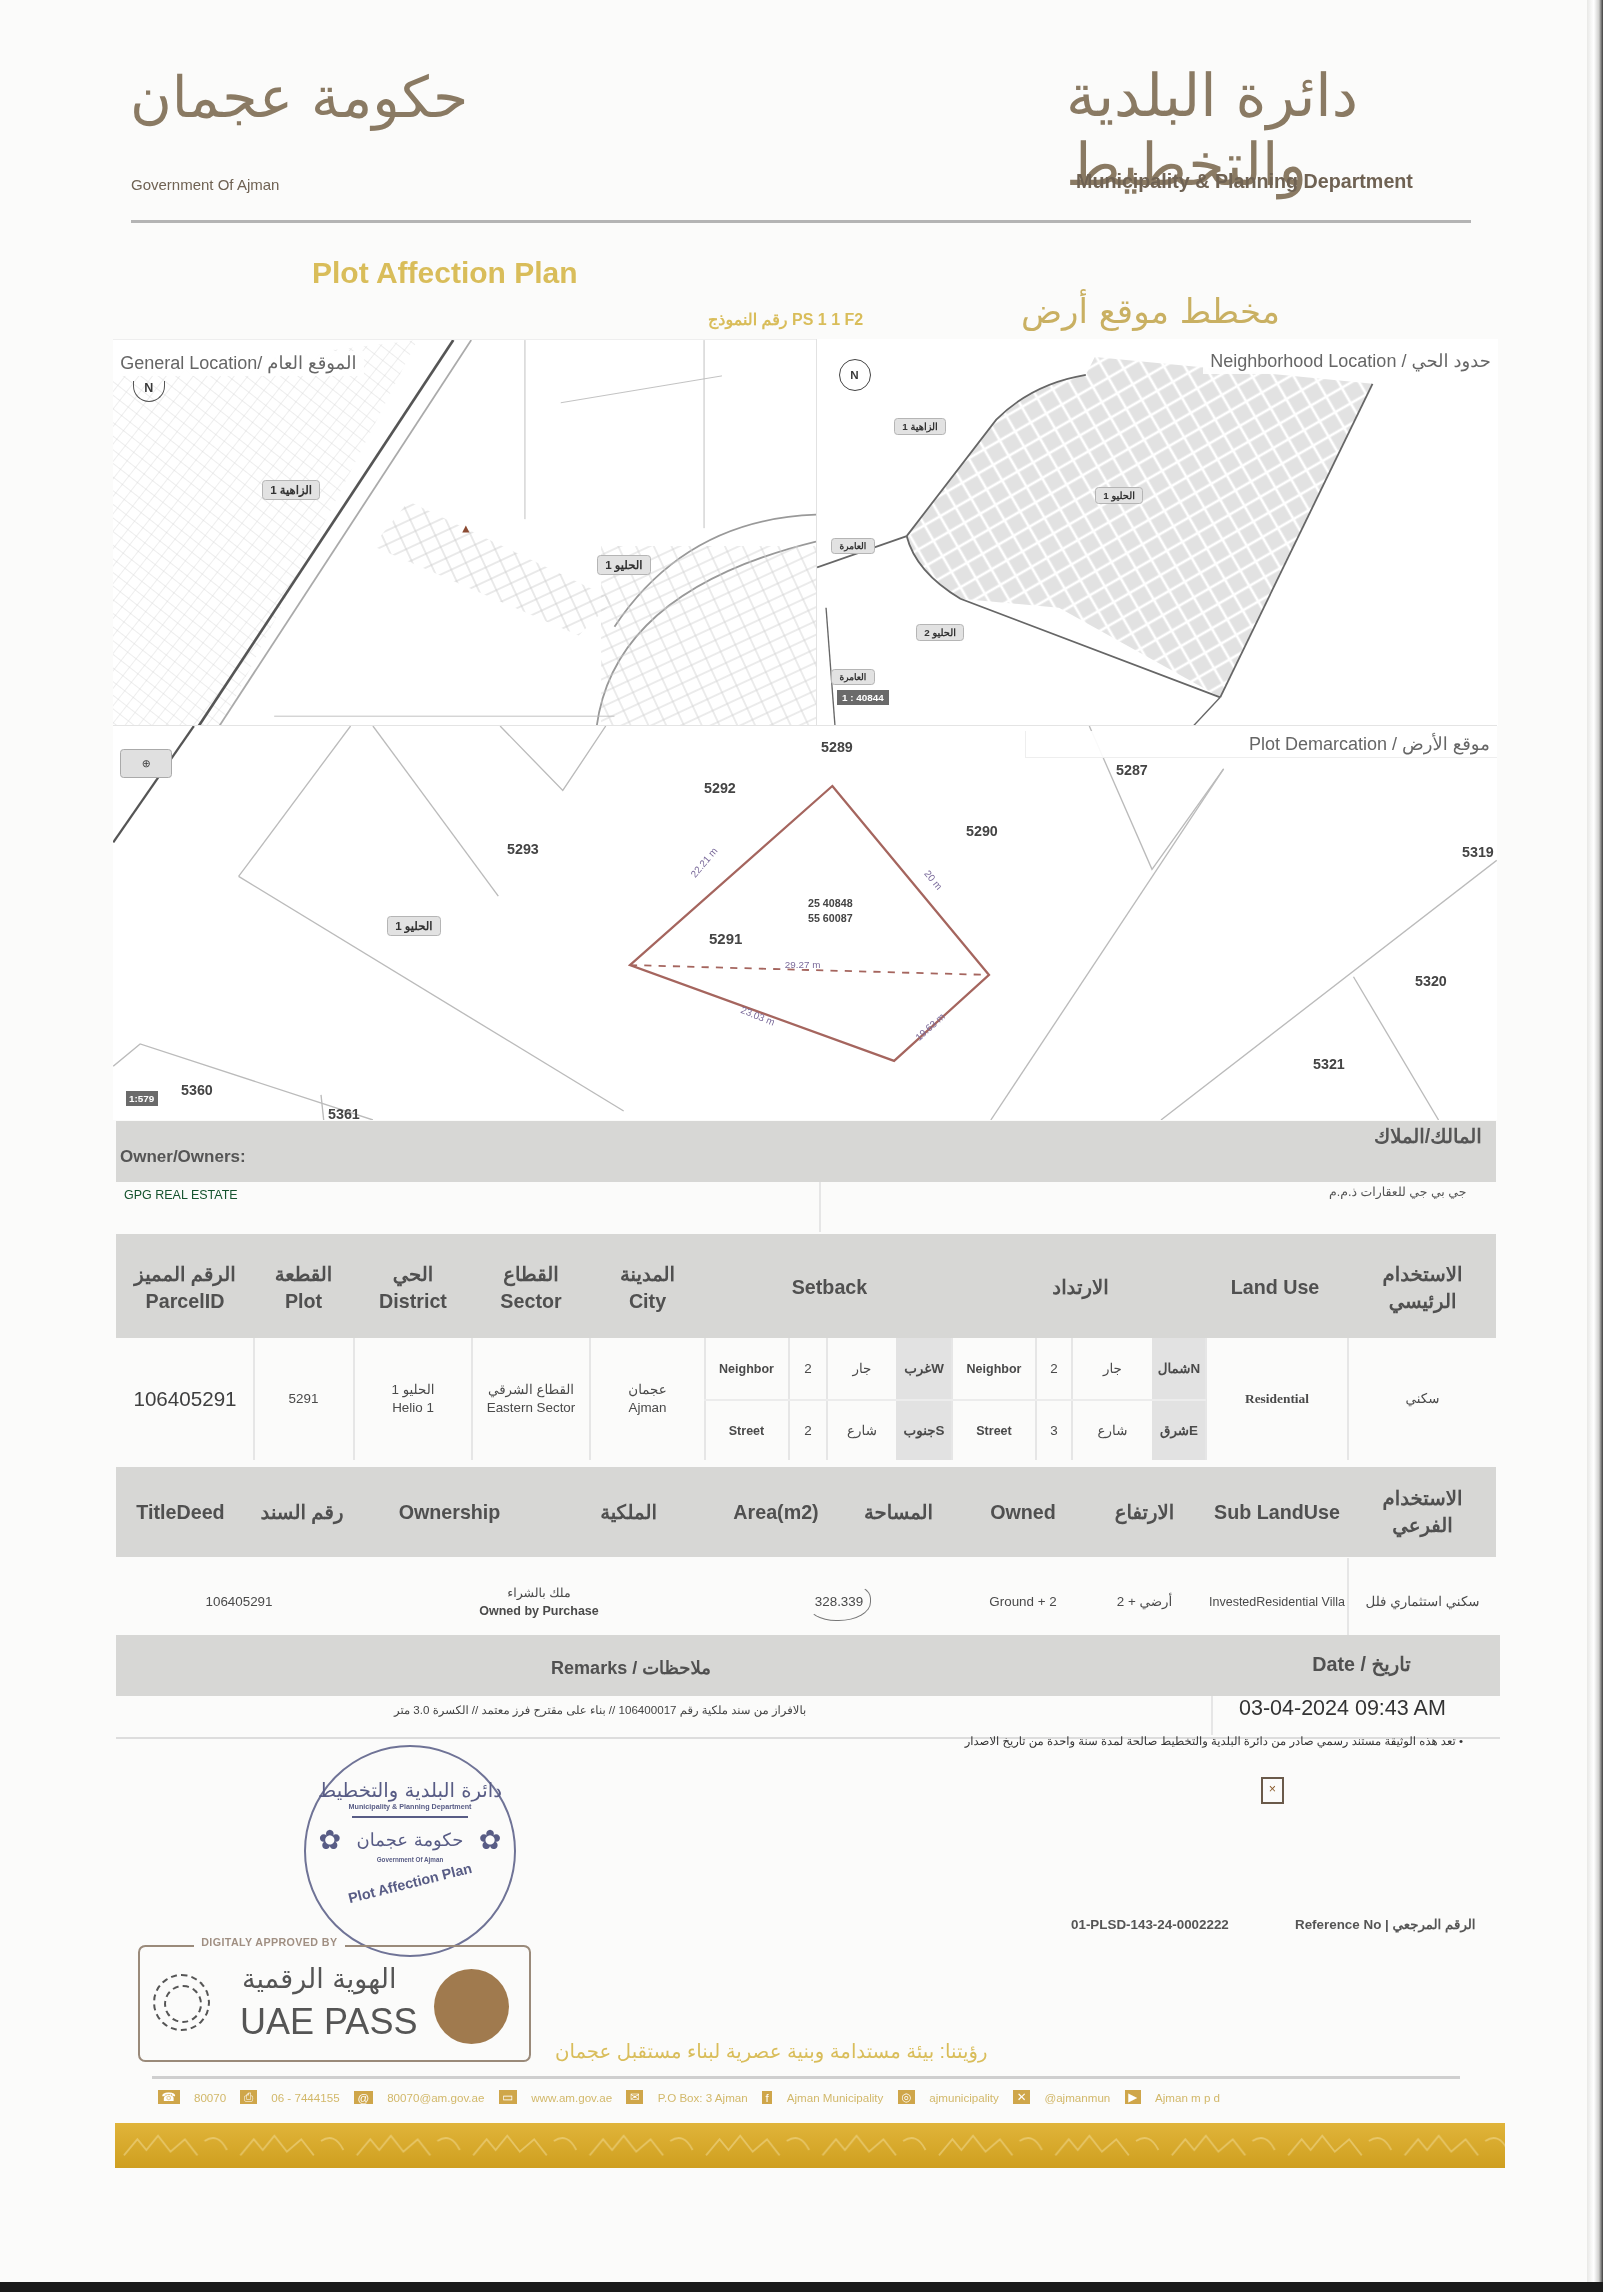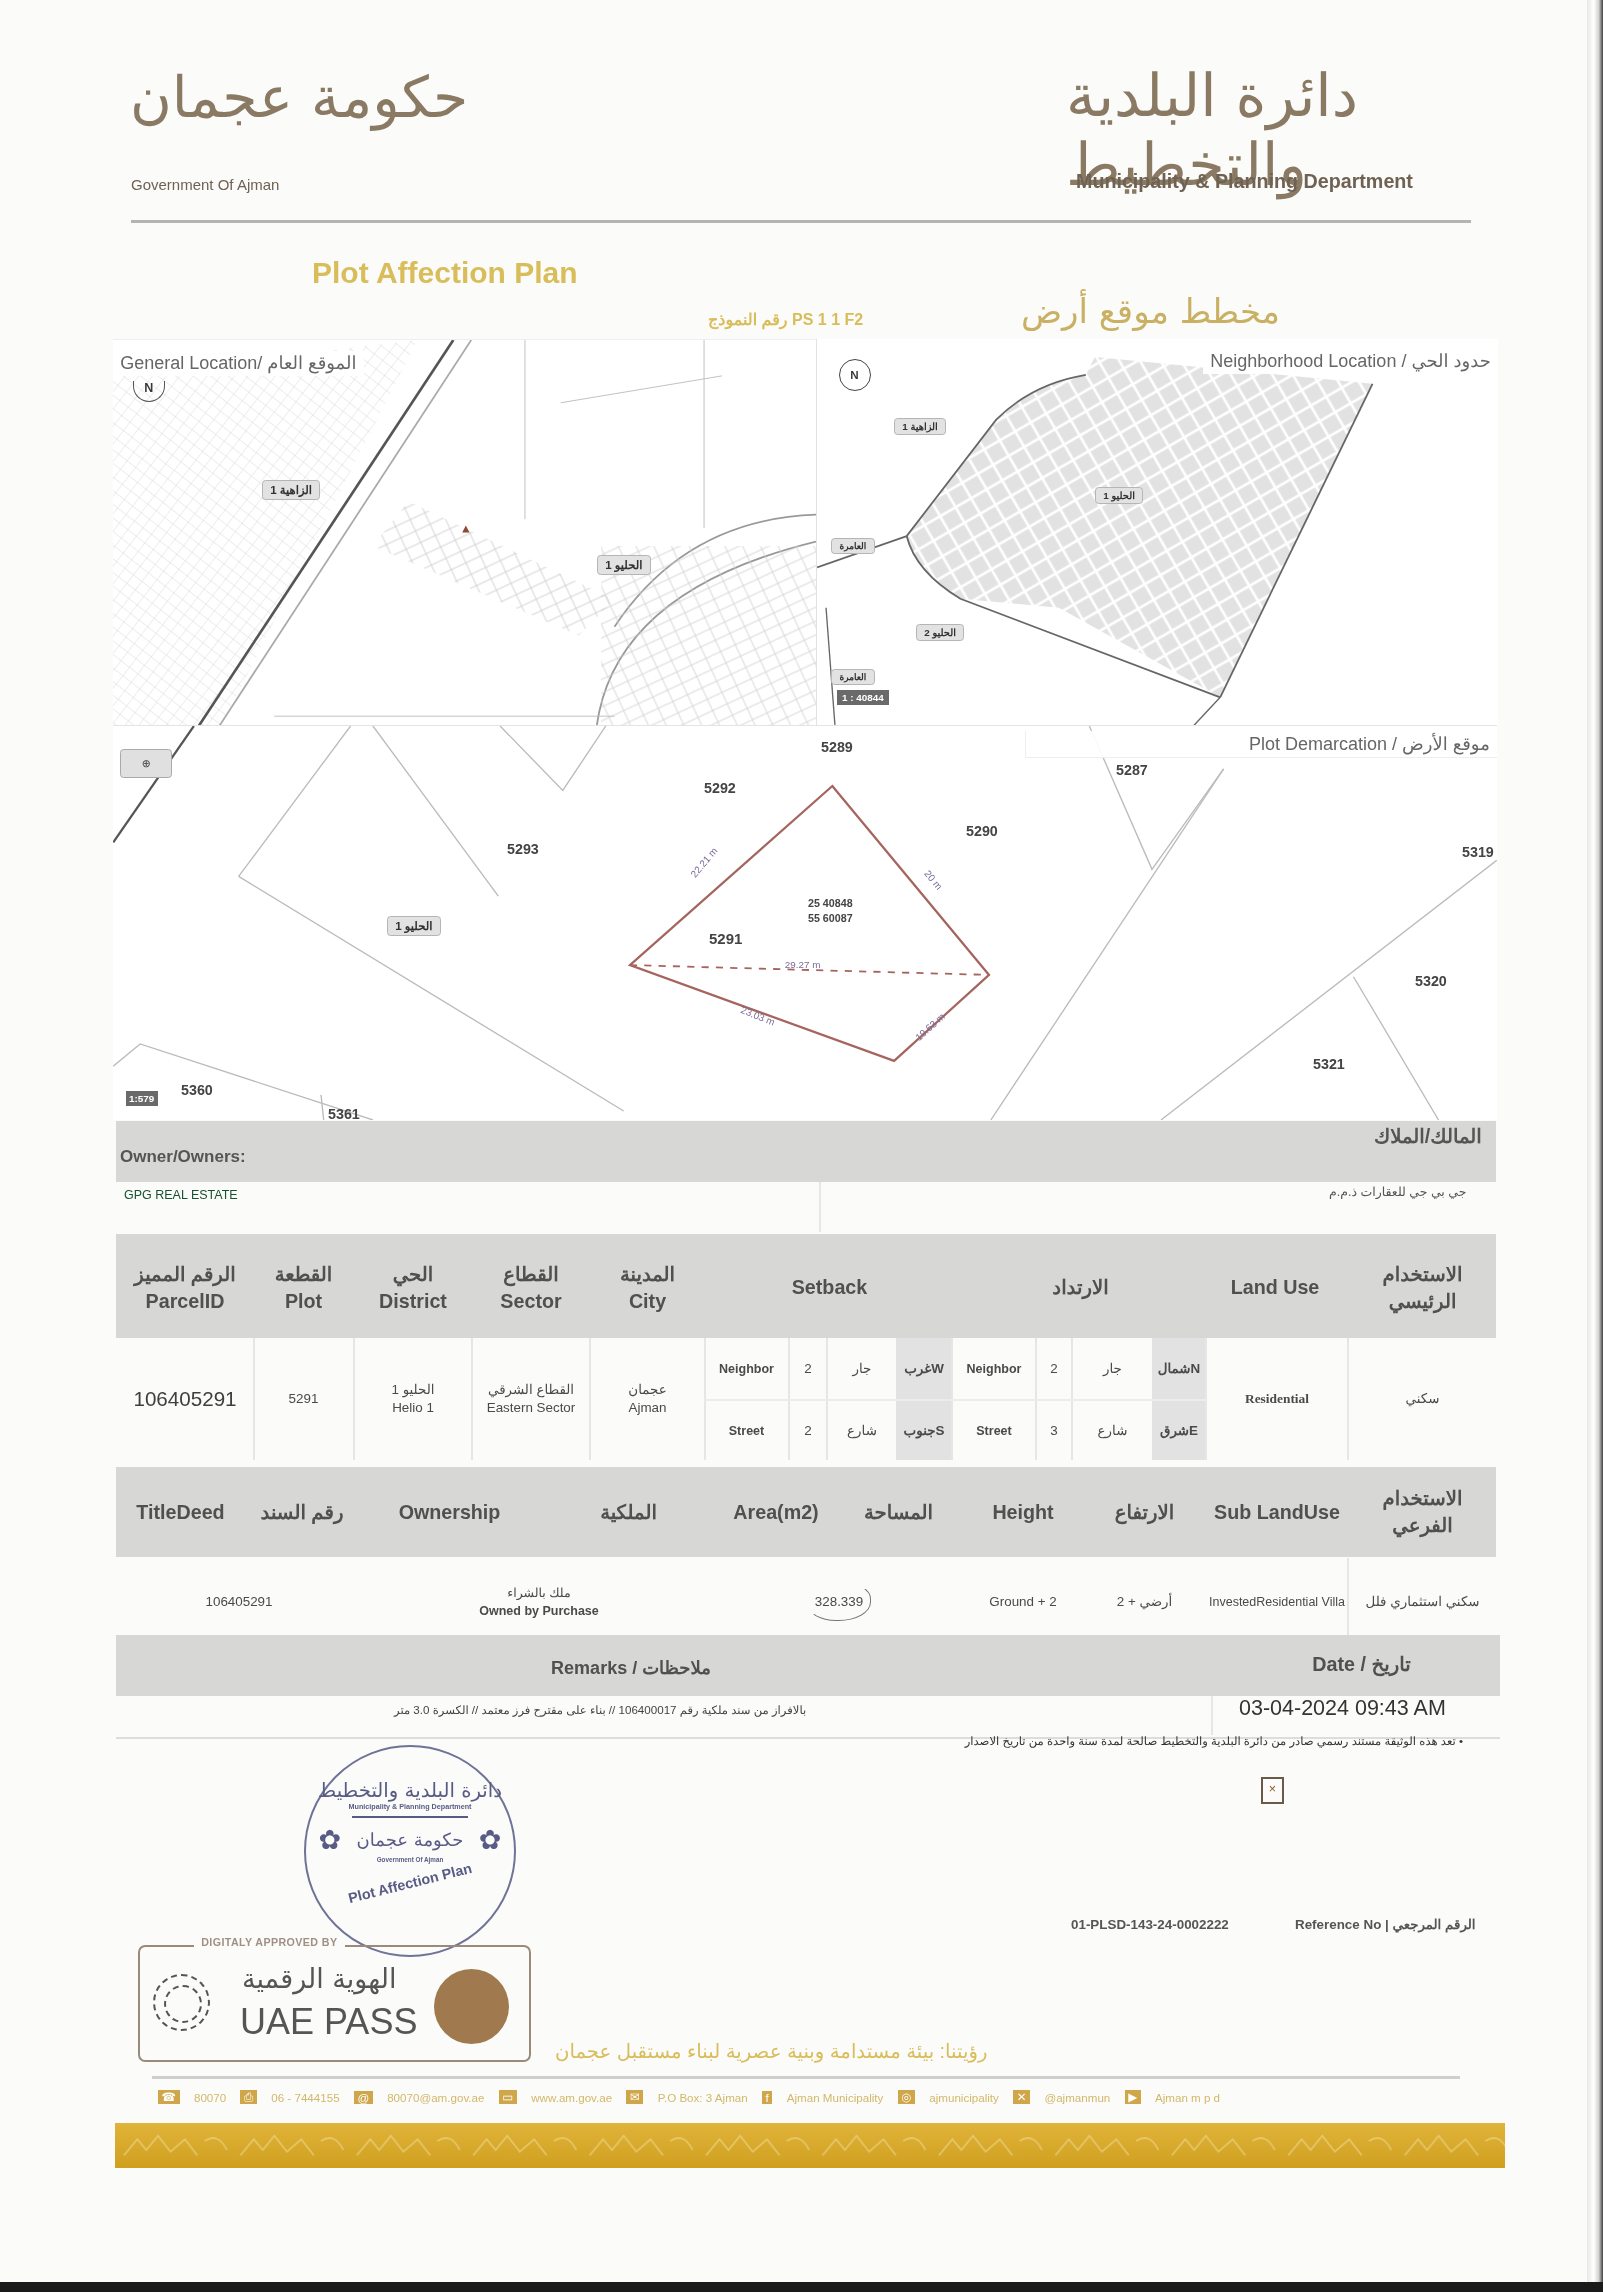--- a/index.html
+++ b/index.html
@@ -221,21 +221,21 @@
   <div class="cell val" style="left:1207px;top:1338px;width:140px;height:122px;font-weight:bold;font-family:Liberation Serif, serif;">Residential</div>
   <div class="cell val" style="left:1349px;top:1338px;width:147px;height:122px;">سكني</div>
 
   <div class="gray-band" style="left:116px;top:1467px;width:1380px;height:90px;"></div>
   <div class="cell hdr" style="left:118px;top:1476px;width:125px;height:72px;">TitleDeed</div>
   <div class="cell hdr" style="left:244px;top:1476px;width:116px;height:72px;">رقم السند</div>
   <div class="cell hdr" style="left:360px;top:1476px;width:179px;height:72px;">Ownership</div>
   <div class="cell hdr" style="left:539px;top:1476px;width:179px;height:72px;">الملكية</div>
   <div class="cell hdr" style="left:718px;top:1476px;width:116px;height:72px;">Area(m2)</div>
   <div class="cell hdr" style="left:835px;top:1476px;width:127px;height:72px;">المساحة</div>
-  <div class="cell hdr" style="left:965px;top:1476px;width:116px;height:72px;">Height</div>
+  <div class="cell hdr" style="left:965px;top:1476px;width:116px;height:72px;">Owned</div>
   <div class="cell hdr" style="left:1082px;top:1476px;width:125px;height:72px;">الارتفاع</div>
   <div class="cell hdr" style="left:1207px;top:1476px;width:140px;height:72px;">Sub LandUse</div>
   <div class="cell hdr" style="left:1349px;top:1476px;width:147px;height:72px;padding:0 18px;box-sizing:border-box;">الاستخدام الفرعي</div>
 
   <div class="cell val" style="left:118px;top:1558px;width:242px;height:88px;">106405291</div>
   <div class="cell val" style="left:360px;top:1558px;width:358px;height:88px;flex-direction:column;font-size:12.5px;">
       <span>ملك بالشراء</span>
       <span style="font-weight:bold;">Owned by Purchase</span>
     </div>
   <div class="cell val" style="left:718px;top:1558px;width:242px;height:88px;">

